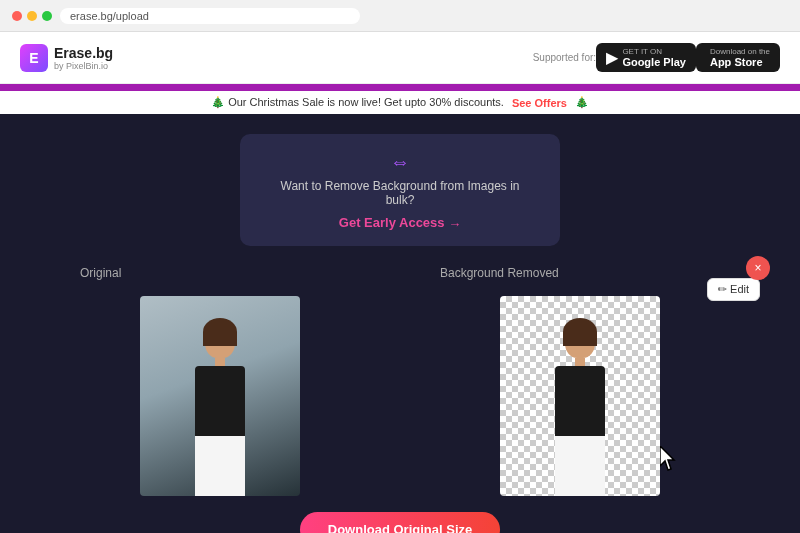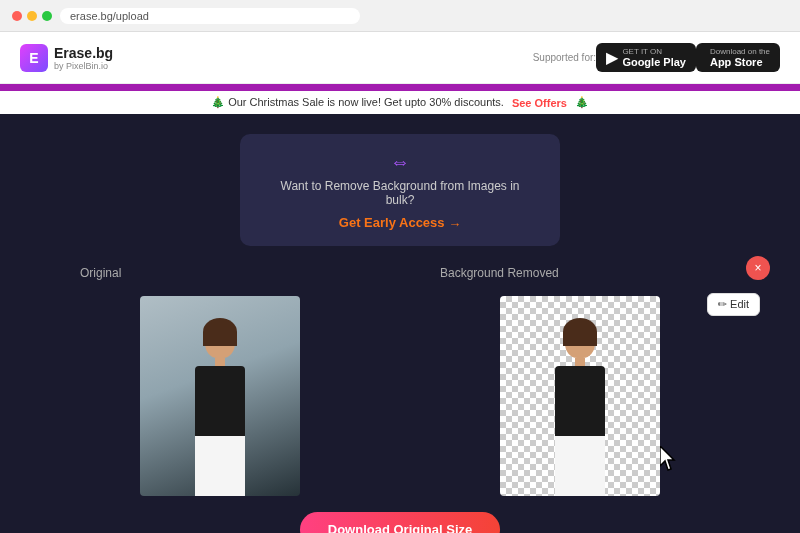--- a/index.html
+++ b/index.html
@@ -142,21 +142,21 @@
       color: #a855f7;
       font-size: 20px;
       margin-bottom: 6px;
     }
     .bulk-text {
       color: #ccc;
       font-size: 12px;
       margin-bottom: 8px;
     }
     .bulk-cta {
-      color: #f97316;
+      color: #ec4899;
       font-size: 13px;
       font-weight: 600;
     }
 
     
     .images-section {
       display: flex;
       gap: 0;
       width: 720px;
       position: relative;
@@ -198,21 +198,21 @@
         linear-gradient(-45deg, transparent 75%, #ccc 75%);
       background-size: 12px 12px;
       background-position: 0 0, 0 6px, 6px -6px, -6px 0px;
       background-color: white;
     }
 
     
     .edit-btn {
       position: absolute;
       right: 0;
-      top: 27px;
+      top: 12px;
       background: white;
       border: 1px solid #ddd;
       border-radius: 6px;
       padding: 4px 10px;
       font-size: 11px;
       color: #333;
       cursor: pointer;
       display: flex;
       align-items: center;
       gap: 4px;

